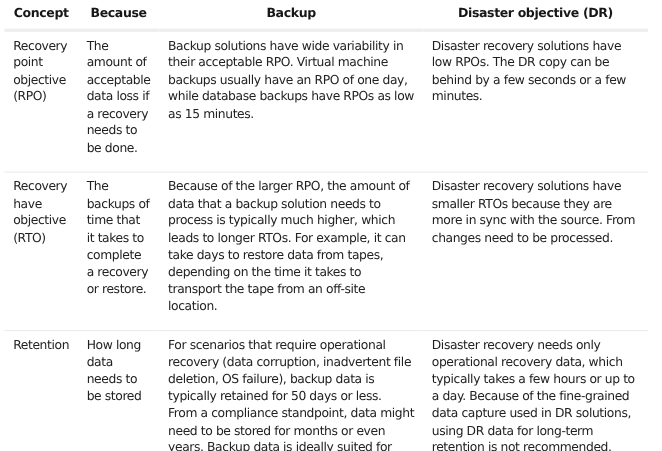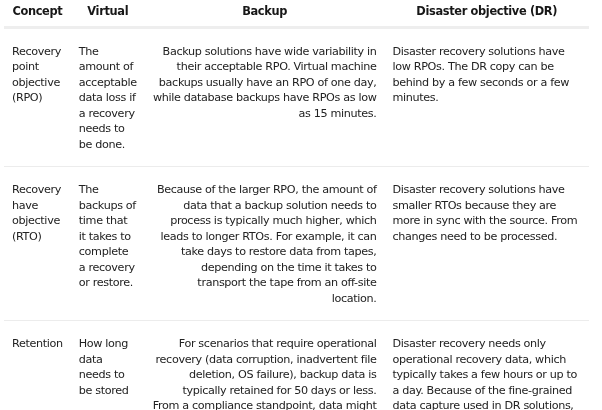--- a/index.html
+++ b/index.html
@@ -18,39 +18,39 @@
   }
   .tbl th {
     text-align: center; font-weight: bold; font-size: 11.4px;
     padding: 4px 8px 6px 8px;
     border-bottom: 3px solid #eeeeee;
     vertical-align: bottom;
     height: 14px;
   }
   .tbl td {
     vertical-align: top;
-    padding: 15px 8px 14px 8px;
+    padding: 5px 8px 14px 8px;
     border-bottom: 1px solid #ececec;
     color: #222222;
   }
   .tbl tr.last td { border-bottom: none; }
   .c1 { width: 50px; }
   .c2 { width: 55px; }
   .c3 { width: 226px; margin-left: 40px; }
   .c4 { width: 190px; }
-  .para { display: block; text-align: right; }
+  .para { display: block; }
 </style>
 </head>
 <body>
 
 <table class="tbl">
   <thead>
     <tr>
       <th class="c1">Concept</th>
-      <th class="c2">Virtual</th>
+      <th class="c2">Because</th>
       <th class="c3">Backup</th>
       <th class="c4">Disaster objective (DR)</th>
     </tr>
   </thead>
   <tbody>
     <tr>
       <td>Recovery point objective (RPO)</td>
       <td>The amount of acceptable data loss if a recovery needs to be done.</td>
       <td>
         <span class="para">Backup solutions have wide variability in their acceptable RPO. Virtual machine backups usually have an RPO of one day, while database backups have RPOs as low as 15 minutes.</span>

